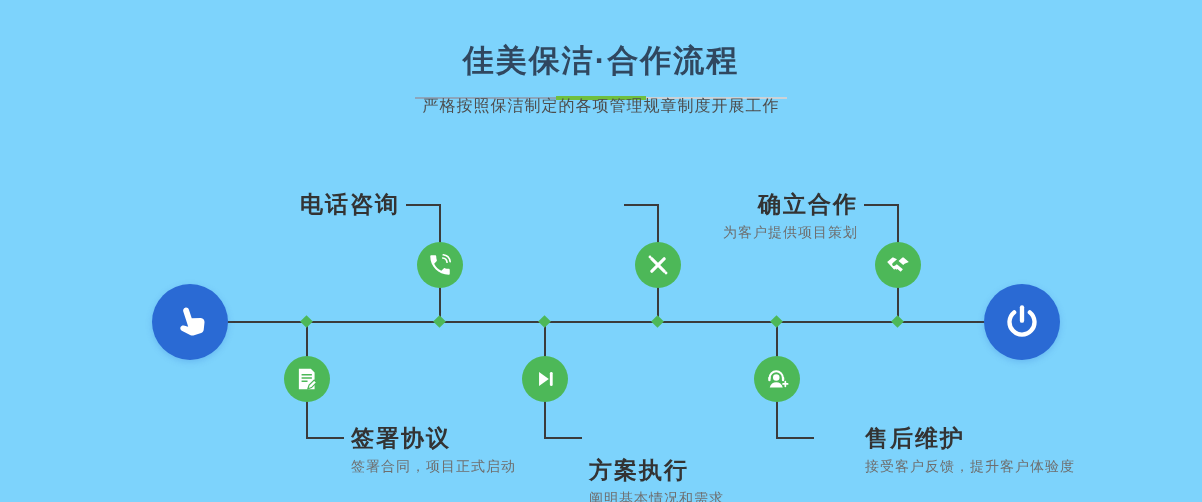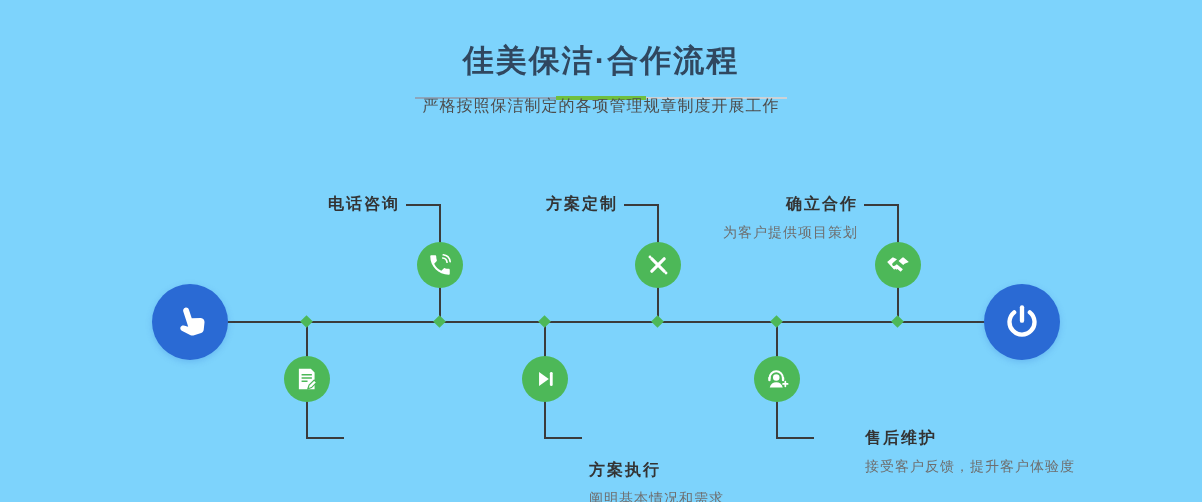--- a/index.html
+++ b/index.html
@@ -29,21 +29,21 @@
   .vline{position:absolute;width:2px;background:#3b3b3b;z-index:1;}
   .hline-conn{position:absolute;height:2px;background:#3b3b3b;z-index:1;}
   .node{position:absolute;border-radius:50%;display:flex;align-items:center;justify-content:center;z-index:2;}
   .node-blue{width:76px;height:76px;background:#2a6ad4;box-shadow:0 2px 6px rgba(42,106,212,.25);}
   .node-green{width:46px;height:46px;background:#4db858;}
   .diamond{position:absolute;width:9px;height:9px;background:#4db858;transform:rotate(45deg);z-index:3;}
   .node svg{display:block;}
   
   .label-top{position:absolute;text-align:right;white-space:nowrap;z-index:2;}
   .label-bottom{position:absolute;text-align:left;white-space:nowrap;z-index:2;}
-  .step-title{margin:0;font-size:16px;font-weight:bold;color:#333;letter-spacing:2px;line-height:24px;}
+  .step-title{margin:0;font-size:23px;font-weight:bold;color:#333;letter-spacing:2px;line-height:24px;}
   .step-desc{margin:6px 0 0;font-size:14px;color:#6e6e6e;letter-spacing:1px;line-height:20px;}
 </style>
 </head>
 <body>
 
 <div class="canvas">
 
   <h1 class="page-title">佳美保洁·合作流程</h1>
   <div class="title-underline">
     <span class="seg seg-l"></span>
@@ -100,21 +100,20 @@
         <g fill="#fff">
           <rect x="2.5" y="10.6" width="19" height="2.8" rx="1.2" transform="rotate(45 12 12)"></rect>
           <rect x="2.5" y="10.6" width="19" height="2.8" rx="1.2" transform="rotate(-45 12 12)"></rect>
           <circle cx="4.6" cy="4.6" r="1.3"></circle>
           <circle cx="19.4" cy="19.4" r="1.3"></circle>
         </g>
       </svg>
     </span>
   </div>
   <div class="label-top" style="right:584px;top:192px;">
-    <h3 class="step-title">方案定制</h3>
   </div>
 
   <div class="hline-conn" style="left:864px;top:204px;width:34px;"></div>
   <div class="vline" style="left:897px;top:204px;height:118px;"></div>
   <div class="diamond" style="left:893px;top:317px;"></div>
   <div class="node node-green" style="left:875px;top:242px;">
     <span>
       <svg width="26" height="26" viewBox="0 0 24 24">
         <g fill="#fff">
           <path d="M2 9.2l4.3-3.7c.5-.43 1.2-.53 1.8-.25l3 1.4-3.9 3.5c-.7.6-.75 1.65-.1 2.3.6.65 1.6.7 2.3.1l1.5-1.3 5.6 4.7-2 2.3-3.1-2.6-.9.8-1.1-.9-.9.8L2 9.2z"></path>
@@ -134,20 +133,24 @@
   <div class="node node-green" style="left:284px;top:356px;">
     <span>
       <svg width="26" height="26" viewBox="0 0 24 24">
         <path fill="#fff" d="M4.5 2.5h11L19 6v15.5H4.5z"></path>
         <g stroke="#4db858" stroke-width="1.4">
           <path d="M7 8h9.5M7 11h9.5M7 14h5.5"></path>
         </g>
         <path fill="#fff" stroke="#4db858" stroke-width="1.1" d="M12.8 21l1.1-3.4 4.7-4.7 2.3 2.3-4.7 4.7z"></path>
       </svg>
     </span>
+  </div>
+  <div class="label-bottom" style="left:351px;top:426px;">
+    <h3 class="step-title">签署协议</h3>
+    <p class="step-desc">签署合同，项目正式启动</p>
   </div>
 
   <div class="vline" style="left:544px;top:322px;height:117px;"></div>
   <div class="hline-conn" style="left:544px;top:437px;width:38px;"></div>
   <div class="diamond" style="left:540px;top:317px;"></div>
   <div class="node node-green" style="left:522px;top:356px;">
     <span>
       <svg width="26" height="26" viewBox="0 0 24 24">
         <g fill="#fff">
           <path d="M6.5 5.5l9 6.5-9 6.5z"></path>

